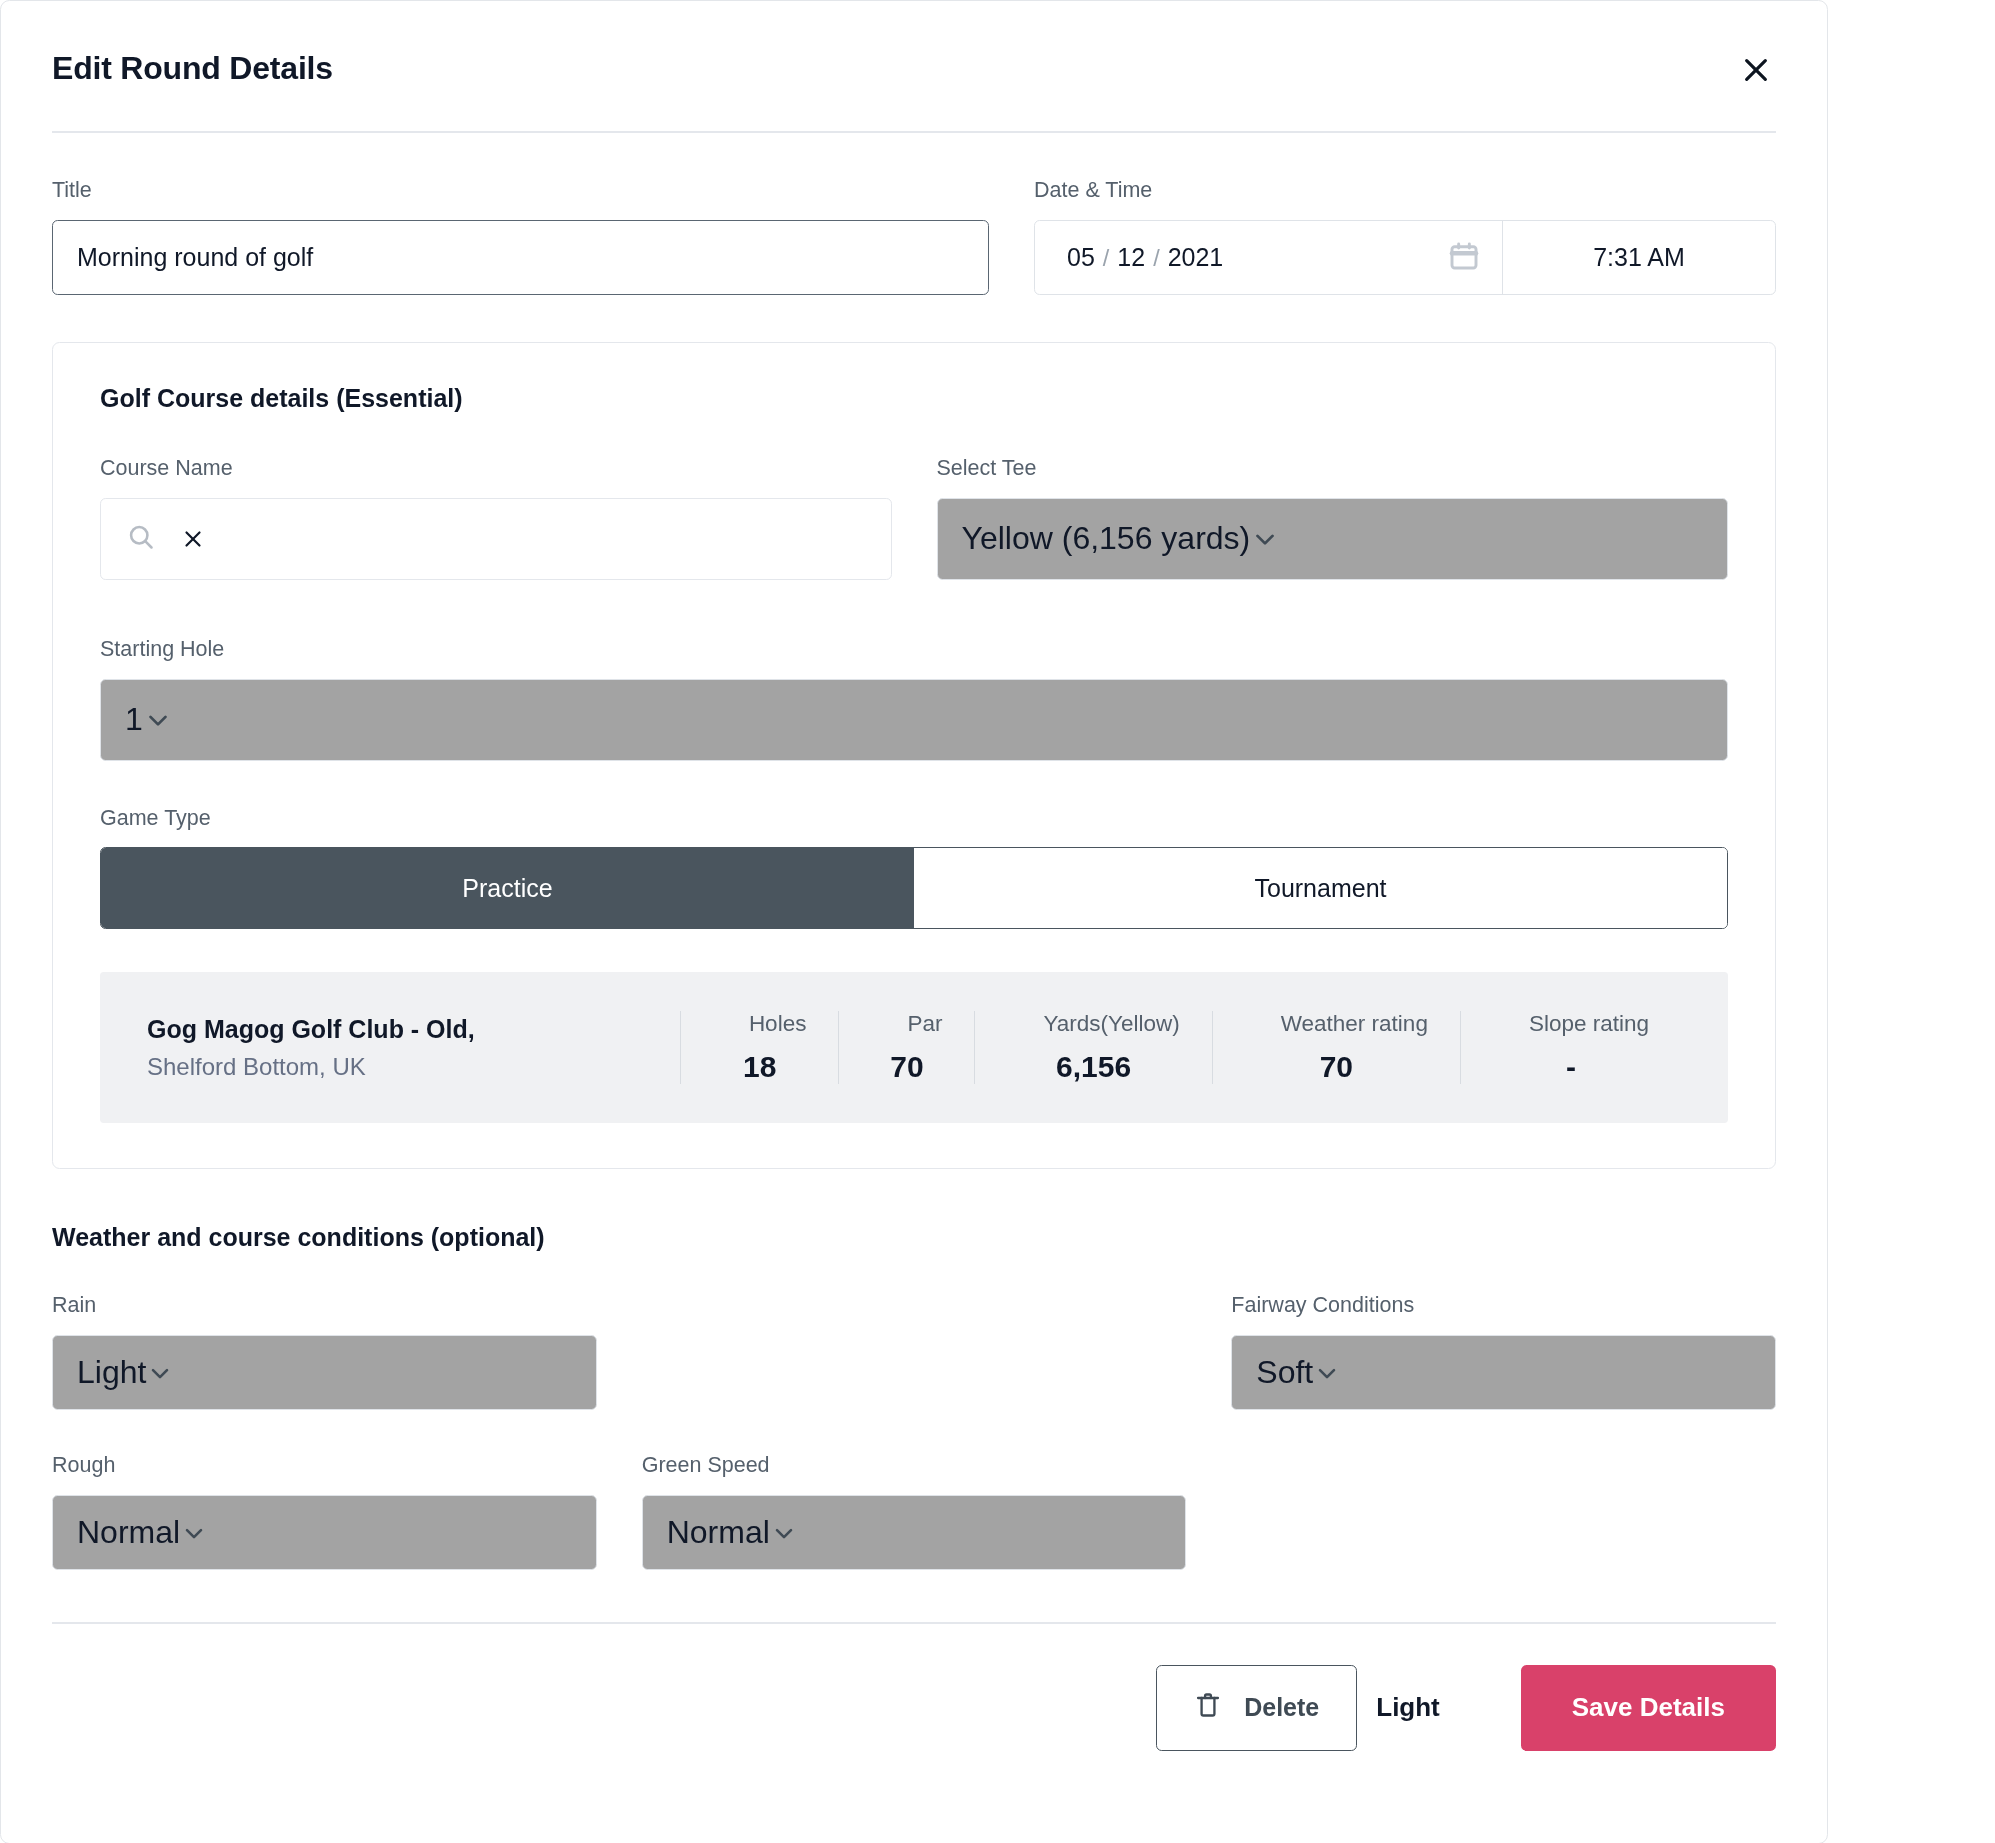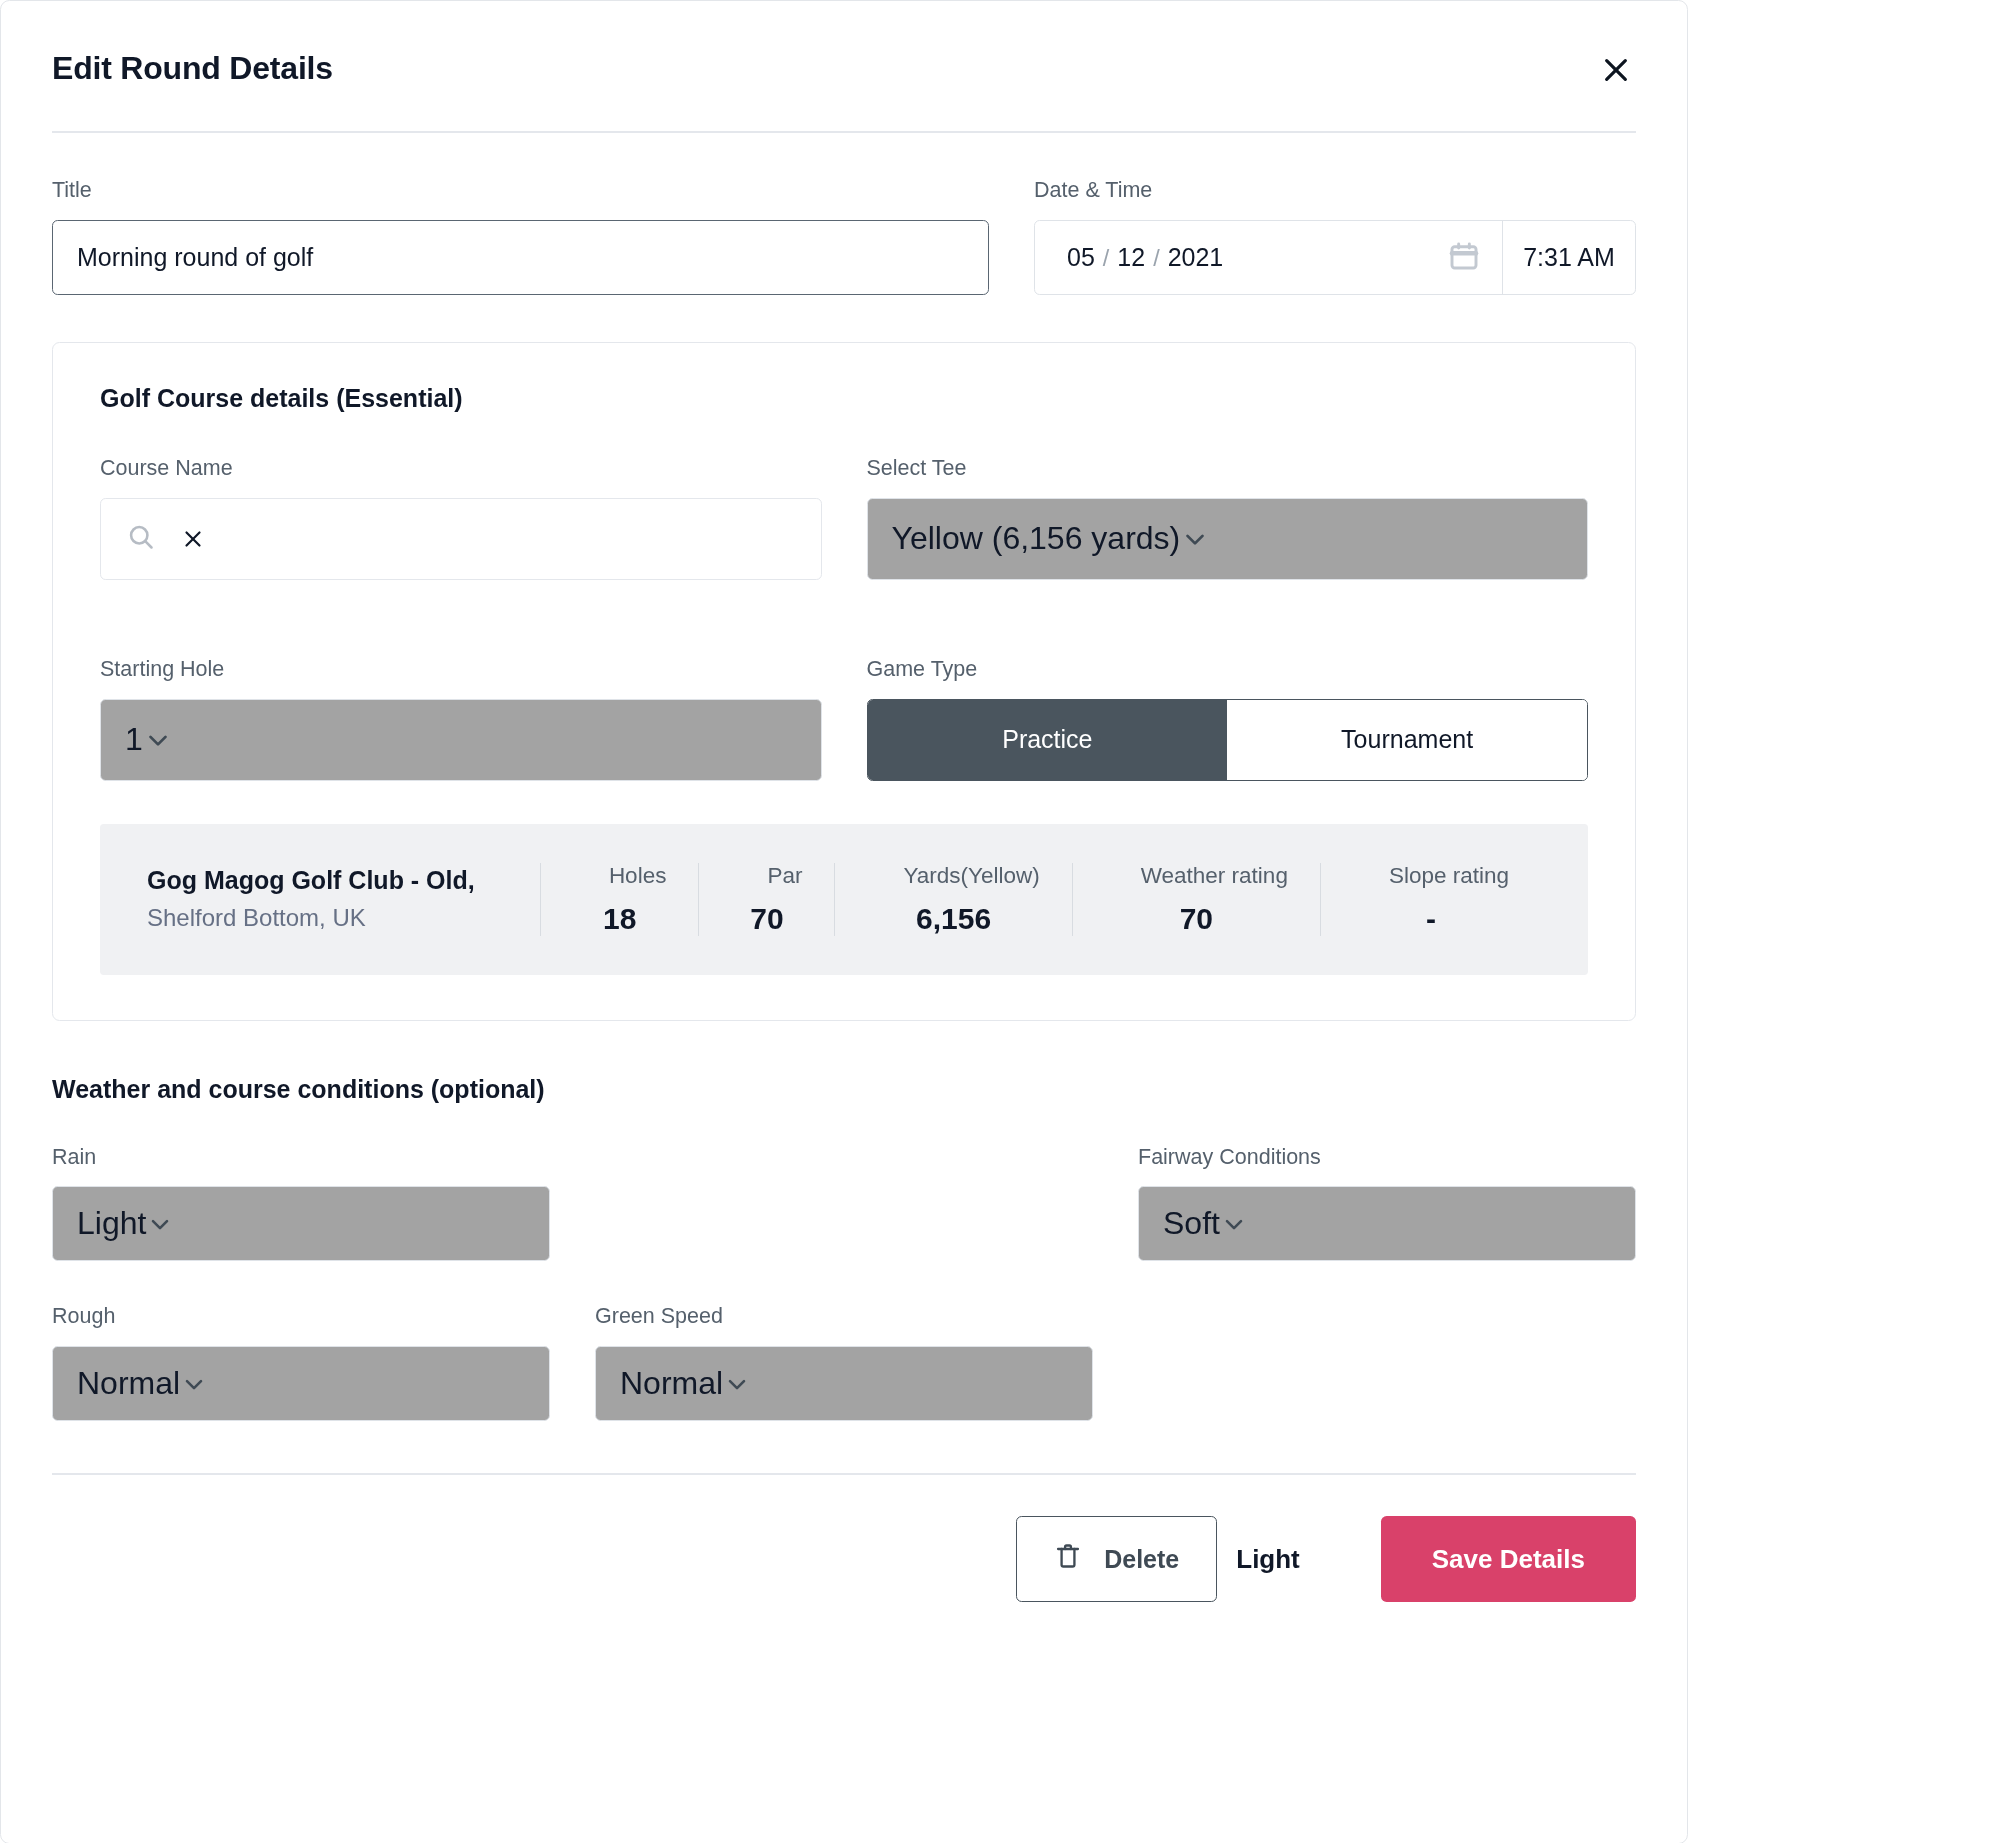--- a/index.html
+++ b/index.html
@@ -7,21 +7,21 @@
   html, body {
     width: 1996px;
     height: 1844px;
     background: #ffffff;
     font-family: "Liberation Sans", sans-serif;
     -webkit-font-smoothing: antialiased;
   }
 
   .modal {
     position: relative;
-    width: 1688px;
+    width: 1828px;
     height: 1844px;
     background: #ffffff;
     border: 1.9px solid #e3e6ea;
     border-radius: 9.4px;
     overflow: hidden;
   }
 
   
   .modal-header {
     padding: 49px 51px 0 51px;
@@ -168,21 +168,21 @@
     color: #101828;
   }
   .clear-x {
     cursor: pointer;
     display: flex;
     align-items: center;
     padding: 5.6px;
   }
   .tee-select { height: 82px; }
 
-  .row-gap { margin-top: 77px; }
+  .row-gap { margin-top: 57px; flex-direction: column; }
 
   .hole-select { height: 82px; }
 
   
   .toggle-group {
     height: 82px;
     display: flex;
     border: 1.9px solid #4a555e;
     border-radius: 5.6px;
     overflow: hidden;

